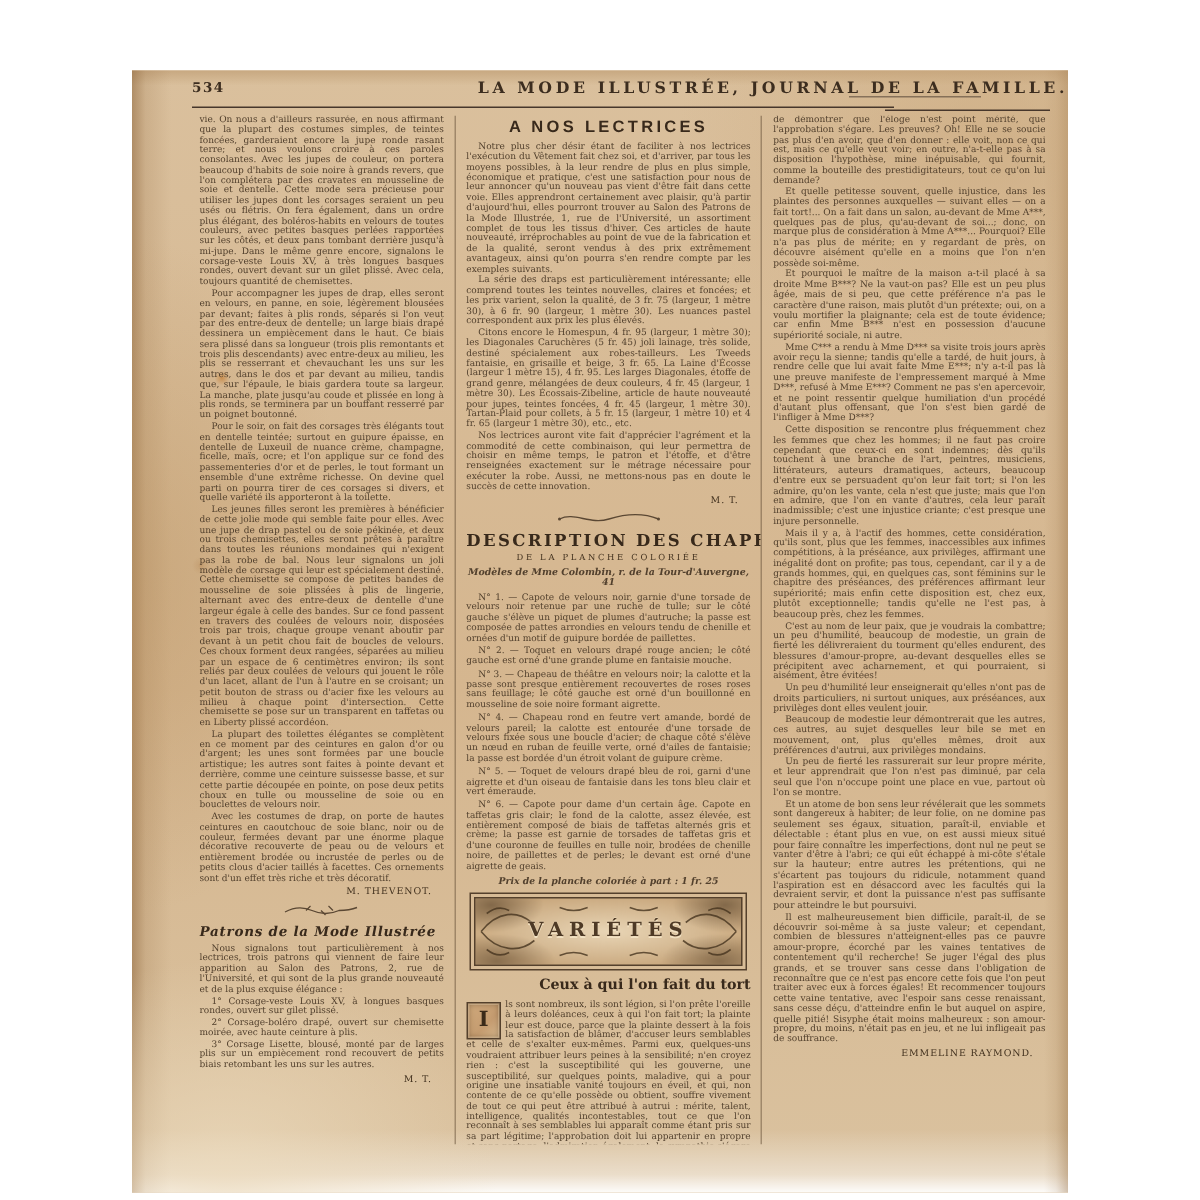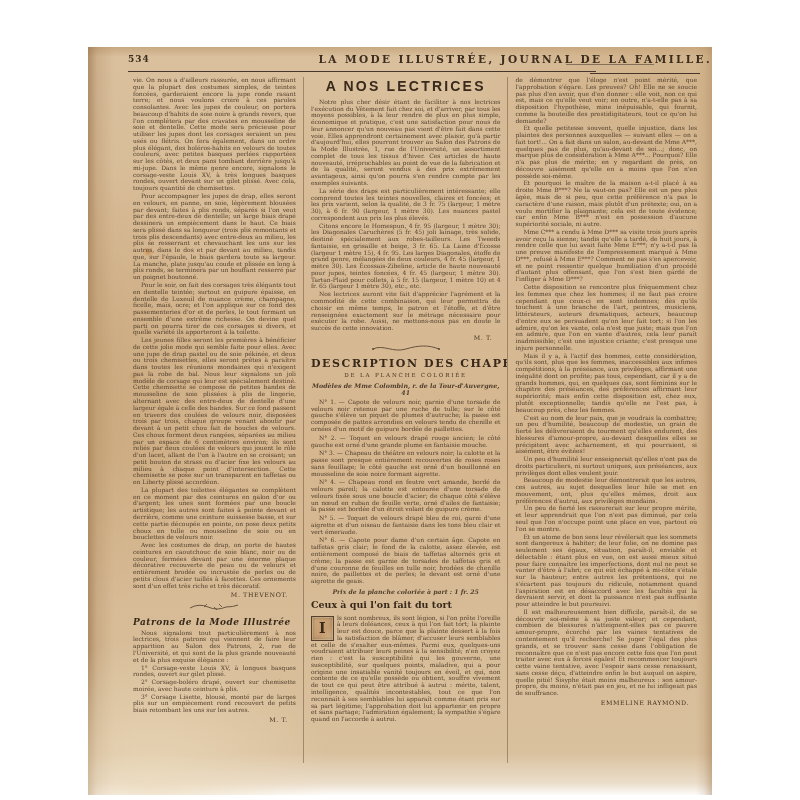--- a/index.html
+++ b/index.html
@@ -33,26 +33,26 @@
   .col1{width:30.5%;padding-left:0;}
   .col2{width:35.5%;}
   .col3{width:34%;padding-right:0;}
   .col2,.col3{border-left:1px solid rgba(101,79,56,0.5);}
   p{margin:0 0 1px;text-indent:8px;}
   p.cont{text-indent:0;}
   .sig{text-align:right;font-size:6.3px;letter-spacing:0.6px;margin:2px 8px 2px 0;color:#43321f;}
   .sig-caps{text-transform:uppercase;}
   .divider{display:flex;justify-content:center;margin:3px 0;}
   .h-lectrices{text-align:center;font-family:"Liberation Sans",sans-serif;font-weight:bold;
-               font-size:14px;letter-spacing:2.2px;margin:2px 0 4px;color:#38291b;}
+               font-size:11px;letter-spacing:2.2px;margin:2px 0 4px;color:#38291b;}
   .h-chapeaux{text-align:center;font-weight:bold;font-size:11px;letter-spacing:1.6px;margin:5px 0 2px;color:#38291b;white-space:nowrap;}
   .h-planche{text-align:center;font-size:5.6px;letter-spacing:1.8px;margin:0 0 3px;color:#43321f;}
   .h-modeles{text-align:center;font-style:italic;font-weight:bold;font-size:6.3px;margin:0 0 3px;text-indent:0;}
   .price{text-align:center;font-style:italic;font-weight:bold;font-size:6.2px;margin:3px 0;text-indent:0;}
-  .h-tort{text-align:left;font-weight:bold;font-size:9.5px;margin:5px 0 4px;color:#38291b;}
+  .h-tort{text-align:right;font-weight:bold;font-size:9.5px;margin:5px 0 4px;color:#38291b;}
   .h-patrons{text-align:left;font-weight:bold;font-style:italic;font-size:9px;letter-spacing:0.5px;margin:5px 0 3px;color:#38291b;}
   .varietes{border:1px solid #54402c;padding:2px;margin:4px 2px 3px;}
   .varietes-inner{position:relative;border:1px solid #54402c;height:44px;overflow:hidden;
      background:
        radial-gradient(ellipse 50px 26px at 6% 10%, rgba(72,52,30,0.55), transparent 70%),
        radial-gradient(ellipse 50px 26px at 94% 10%, rgba(72,52,30,0.55), transparent 70%),
        radial-gradient(ellipse 56px 26px at 8% 95%, rgba(72,52,30,0.5), transparent 70%),
        radial-gradient(ellipse 56px 26px at 92% 95%, rgba(72,52,30,0.5), transparent 70%),
        radial-gradient(ellipse 120px 30px at 50% 50%, rgba(238,221,191,0.85), transparent 80%),
        #c9a87e;}
@@ -121,20 +121,36 @@
       <div class="h-chapeaux">DESCRIPTION DES CHAPEAUX</div>
       <div class="h-planche">DE LA PLANCHE COLORIÉE</div>
       <p class="h-modeles">Modèles de Mme Colombin, r. de la Tour-d'Auvergne, 41</p>
       <p class="hat">N° 1. — Capote de velours noir, garnie d'une torsade de velours noir retenue par une ruche de tulle; sur le côté gauche s'élève un piquet de plumes d'autruche; la passe est composée de pattes arrondies en velours tendu de chenille et ornées d'un motif de guipure bordée de paillettes.</p>
       <p class="hat">N° 2. — Toquet en velours drapé rouge ancien; le côté gauche est orné d'une grande plume en fantaisie mouche.</p>
       <p class="hat">N° 3. — Chapeau de théâtre en velours noir; la calotte et la passe sont presque entièrement recouvertes de roses roses sans feuillage; le côté gauche est orné d'un bouillonné en mousseline de soie noire formant aigrette.</p>
       <p class="hat">N° 4. — Chapeau rond en feutre vert amande, bordé de velours pareil; la calotte est entourée d'une torsade de velours fixée sous une boucle d'acier; de chaque côté s'élève un nœud en ruban de feuille verte, orné d'ailes de fantaisie; la passe est bordée d'un étroit volant de guipure crème.</p>
       <p class="hat">N° 5. — Toquet de velours drapé bleu de roi, garni d'une aigrette et d'un oiseau de fantaisie dans les tons bleu clair et vert émeraude.</p>
       <p class="hat">N° 6. — Capote pour dame d'un certain âge. Capote en taffetas gris clair; le fond de la calotte, assez élevée, est entièrement composé de biais de taffetas alternés gris et crème; la passe est garnie de torsades de taffetas gris et d'une couronne de feuilles en tulle noir, brodées de chenille noire, de paillettes et de perles; le devant est orné d'une aigrette de geais.</p>
       <p class="price">Prix de la planche coloriée à part : 1 fr. 25</p>
+      <div class="varietes">
+        <div class="varietes-inner">
+          <svg class="banner-art" viewBox="0 0 190 44" preserveAspectRatio="none">
+            <g fill="none" stroke="#46341f" stroke-width="1.1" opacity="0.8">
+              <path d="M4 22 C 16 8, 30 8, 40 16"></path>
+              <path d="M4 22 C 16 36, 32 36, 42 28"></path>
+              <path d="M8 10 q8 -6 16 -2 M8 34 q8 6 16 2"></path>
+              <path d="M186 22 C 174 8, 160 8, 150 16"></path>
+              <path d="M186 22 C 174 36, 158 36, 148 28"></path>
+              <path d="M182 10 q-8 -6 -16 -2 M182 34 q-8 6 -16 2"></path>
+              <path d="M60 6 q10 4 20 0 M110 6 q10 4 20 0 M60 38 q10 -4 20 0 M110 38 q10 -4 20 0"></path>
+            </g>
+          </svg>
+          <span class="varietes-word">VARIÉTÉS</span>
+        </div>
+      </div>
       <div class="h-tort">Ceux à qui l'on fait du tort</div>
       <p class="dropcap-p">
         <span class="dropcap">I</span><span>ls sont nombreux, ils sont légion, si l'on prête l'oreille à leurs doléances, ceux à qui l'on fait tort; la plainte leur est douce, parce que la plainte dessert à la fois la satisfaction de blâmer, d'accuser leurs semblables et celle de s'exalter eux-mêmes. Parmi eux, quelques-uns voudraient attribuer leurs peines à la sensibilité; n'en croyez rien : c'est la susceptibilité qui les gouverne, une susceptibilité, sur quelques points, maladive, qui a pour origine une insatiable vanité toujours en éveil, et qui, non contente de ce qu'elle possède ou obtient, souffre vivement de tout ce qui peut être attribué à autrui : mérite, talent, intelligence, qualités incontestables, tout ce que l'on reconnaît à ses semblables lui apparaît comme étant pris sur sa part légitime; l'approbation doit lui appartenir en propre et sans partage; l'admiration également; la sympathie s'égare quand on l'accorde à autrui.</span>
       </p>
 
     </div>
 
     <div class="col col3">
       <p class="cont">de démontrer que l'éloge n'est point mérité, que l'approbation s'égare. Les preuves? Oh! Elle ne se soucie pas plus d'en avoir, que d'en donner : elle voit, non ce qui est, mais ce qu'elle veut voir; en outre, n'a-t-elle pas à sa disposition l'hypothèse, mine inépuisable, qui fournit, comme la bouteille des prestidigitateurs, tout ce qu'on lui demande?</p>
       <p>Et quelle petitesse souvent, quelle injustice, dans les plaintes des personnes auxquelles — suivant elles — on a fait tort!... On a fait dans un salon, au-devant de Mme A***, quelques pas de plus, qu'au-devant de soi...; donc, on marque plus de considération à Mme A***... Pourquoi? Elle n'a pas plus de mérite; en y regardant de près, on découvre aisément qu'elle en a moins que l'on n'en possède soi-même.</p>

